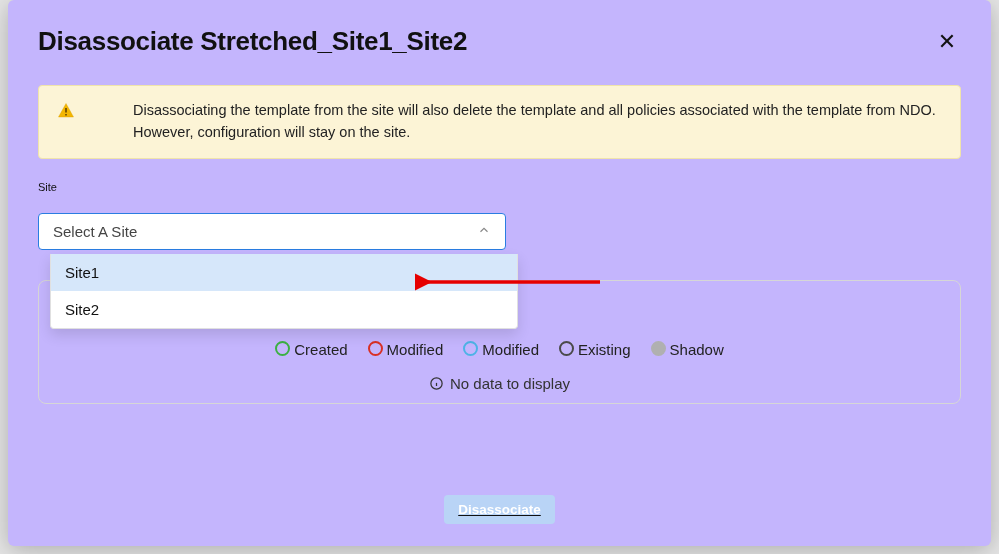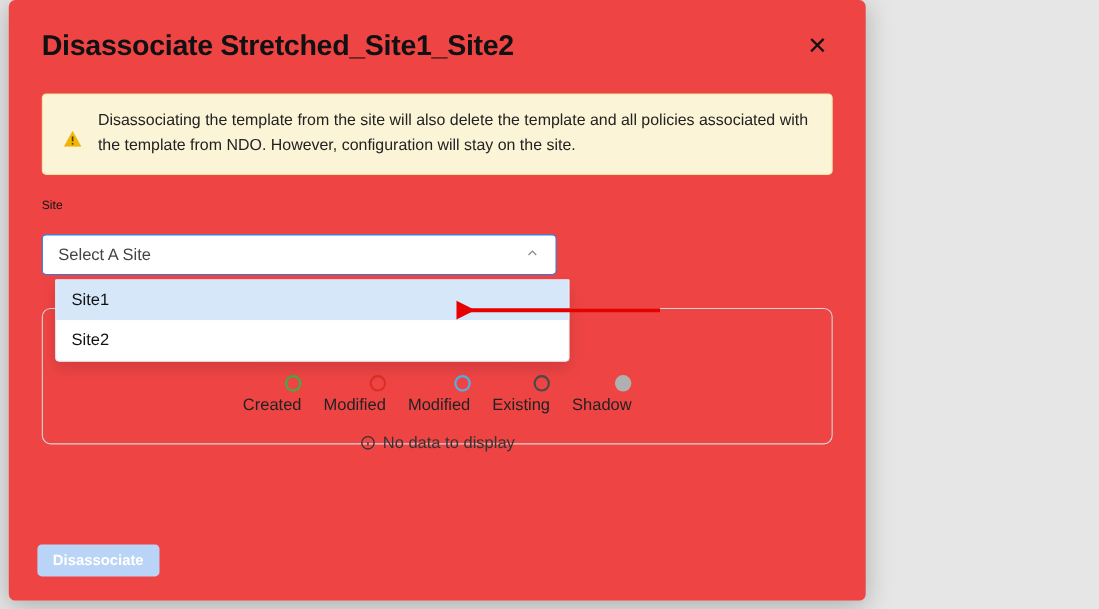--- a/index.html
+++ b/index.html
@@ -7,22 +7,22 @@
     margin: 0; padding: 0;
     width: 999px; height: 554px;
     font-family: -apple-system, BlinkMacSystemFont, "Segoe UI", Arial, sans-serif;
     background: #e6e6e6;
     color: #111;
     overflow: hidden;
   }
   .modal {
     position: absolute;
     left: 8px; top: 0;
-    width: 779px; height: 546px;
-    background: #ef4444;
+    width: 983px; height: 546px;
+    background: #c4b5fd;
     border-radius: 6px;
     box-shadow: 0 4px 24px rgba(0,0,0,0.25);
   }
   .modal-header {
     display: flex;
     align-items: flex-start;
     justify-content: space-between;
     padding: 26px 30px 8px 30px;
   }
   .modal-title {
@@ -36,28 +36,29 @@
     cursor: pointer;
     font-size: 22px;
     font-weight: 300;
     margin-top: 2px;
   }
   .modal-body {
     padding: 20px 30px 0 30px;
   }
   .alert {
     display: flex;
-    align-items: flex-end;
+    align-items: flex-start;
     background: #fcf4d6;
     border: 1px solid #f0e4aa;
     border-radius: 4px;
     padding: 14px 18px;
     font-size: 14.5px;
     line-height: 1.5;
     color: #222;
+    gap: 44px;
   }
   .alert-icon {
     flex: 0 0 auto;
     margin-right: 14px;
     margin-top: 2px;
   }
   .field-label {
     font-size: 11px;
     margin-top: 22px;
     margin-bottom: 20px;
@@ -112,23 +113,22 @@
   .legend-row {
     display: flex;
     justify-content: center;
     align-items: center;
     gap: 20px;
     font-size: 15px;
     color: #222;
   }
   .legend-item {
     display: flex;
-    align-items: flex-end;
+    align-items: flex-start;
     gap: 4px;
-    flex-direction: column;
   }
   .legend-circle {
     display: inline-block;
     width: 15px; height: 15px;
     border-radius: 50%;
     border: 2px solid;
   }
   .no-data {
     display: flex;
     justify-content: center;
@@ -139,21 +139,22 @@
     margin-top: 17px;
   }
   .info-icon {
     display: inline-flex;
   }
   .modal-footer {
     position: absolute;
     bottom: 0; left: 0; right: 0;
     padding: 16px 26px 22px 26px;
     display: flex;
-    justify-content: flex-start;
+    justify-content: center;
+    text-decoration: underline;
   }
   .btn-primary {
     background: #b9d4f6;
     color: #fff;
     font-size: 13.5px;
     font-weight: 600;
     border: none;
     border-radius: 4px;
     padding: 7px 14px;
     cursor: default;

